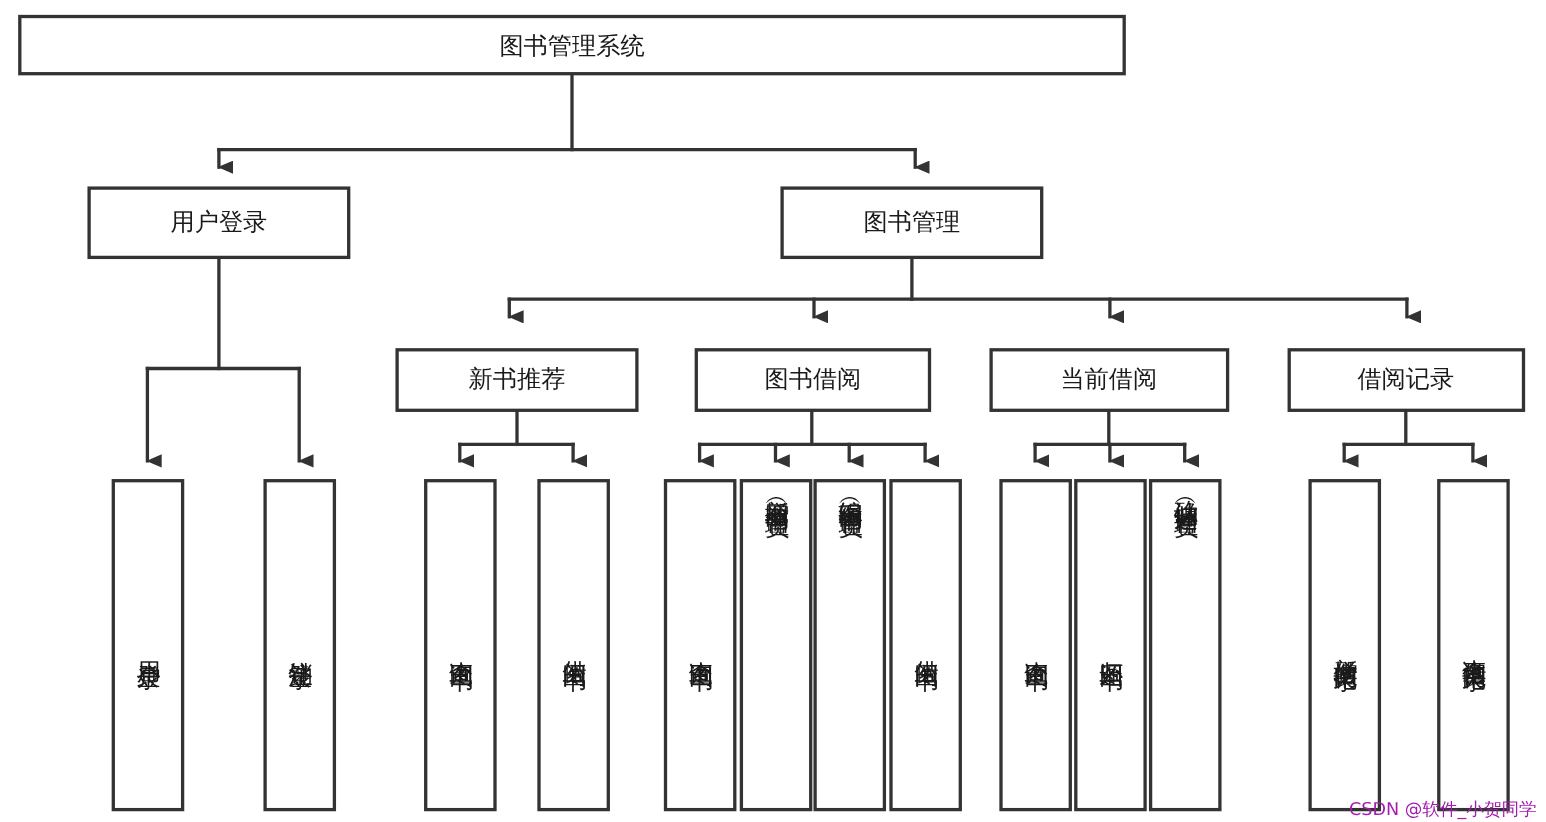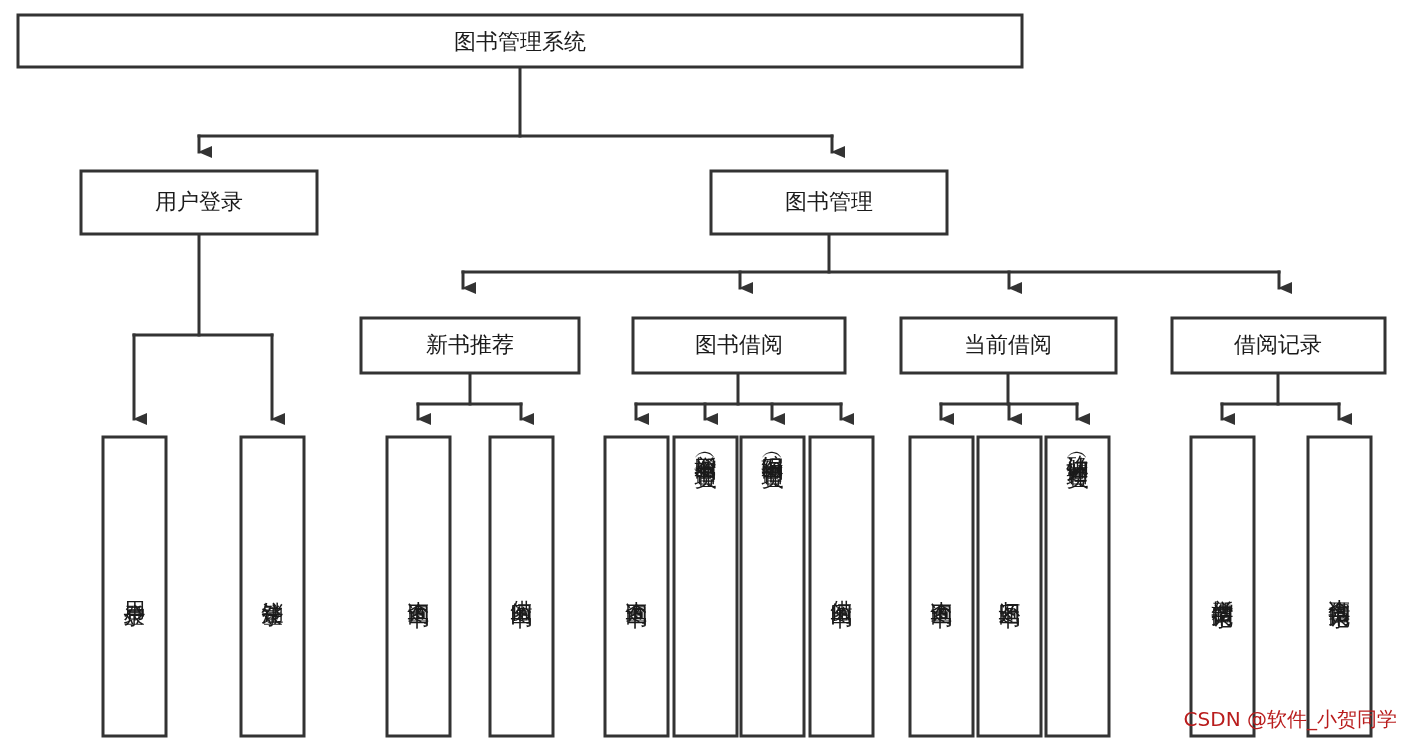--- a/index.html
+++ b/index.html
@@ -61,24 +61,24 @@
     line-height: 1.08;
     color: #1a1a1a;
     writing-mode: vertical-rl;
     text-orientation: upright;
     letter-spacing: 2px;
     white-space: nowrap;
   }
   .watermark {
     position: absolute;
     right: 8px;
-    bottom: 14px;
-    font-family: "DejaVu Sans", "Liberation Sans", sans-serif;
-    font-size: 20px;
-    color: #b91c1c;
+    bottom: 0;
+    font-family: "DejaVu Sans", "Liberation Sans", sans-serif;
+    font-size: 16px;
+    color: #a21caf;
     white-space: nowrap;
     pointer-events: none;
   }
 </style>
 </head>
 <body>
 
 <div id="diagram-root">
 
   <svg class="canvas" viewBox="0 0 1405 747">

